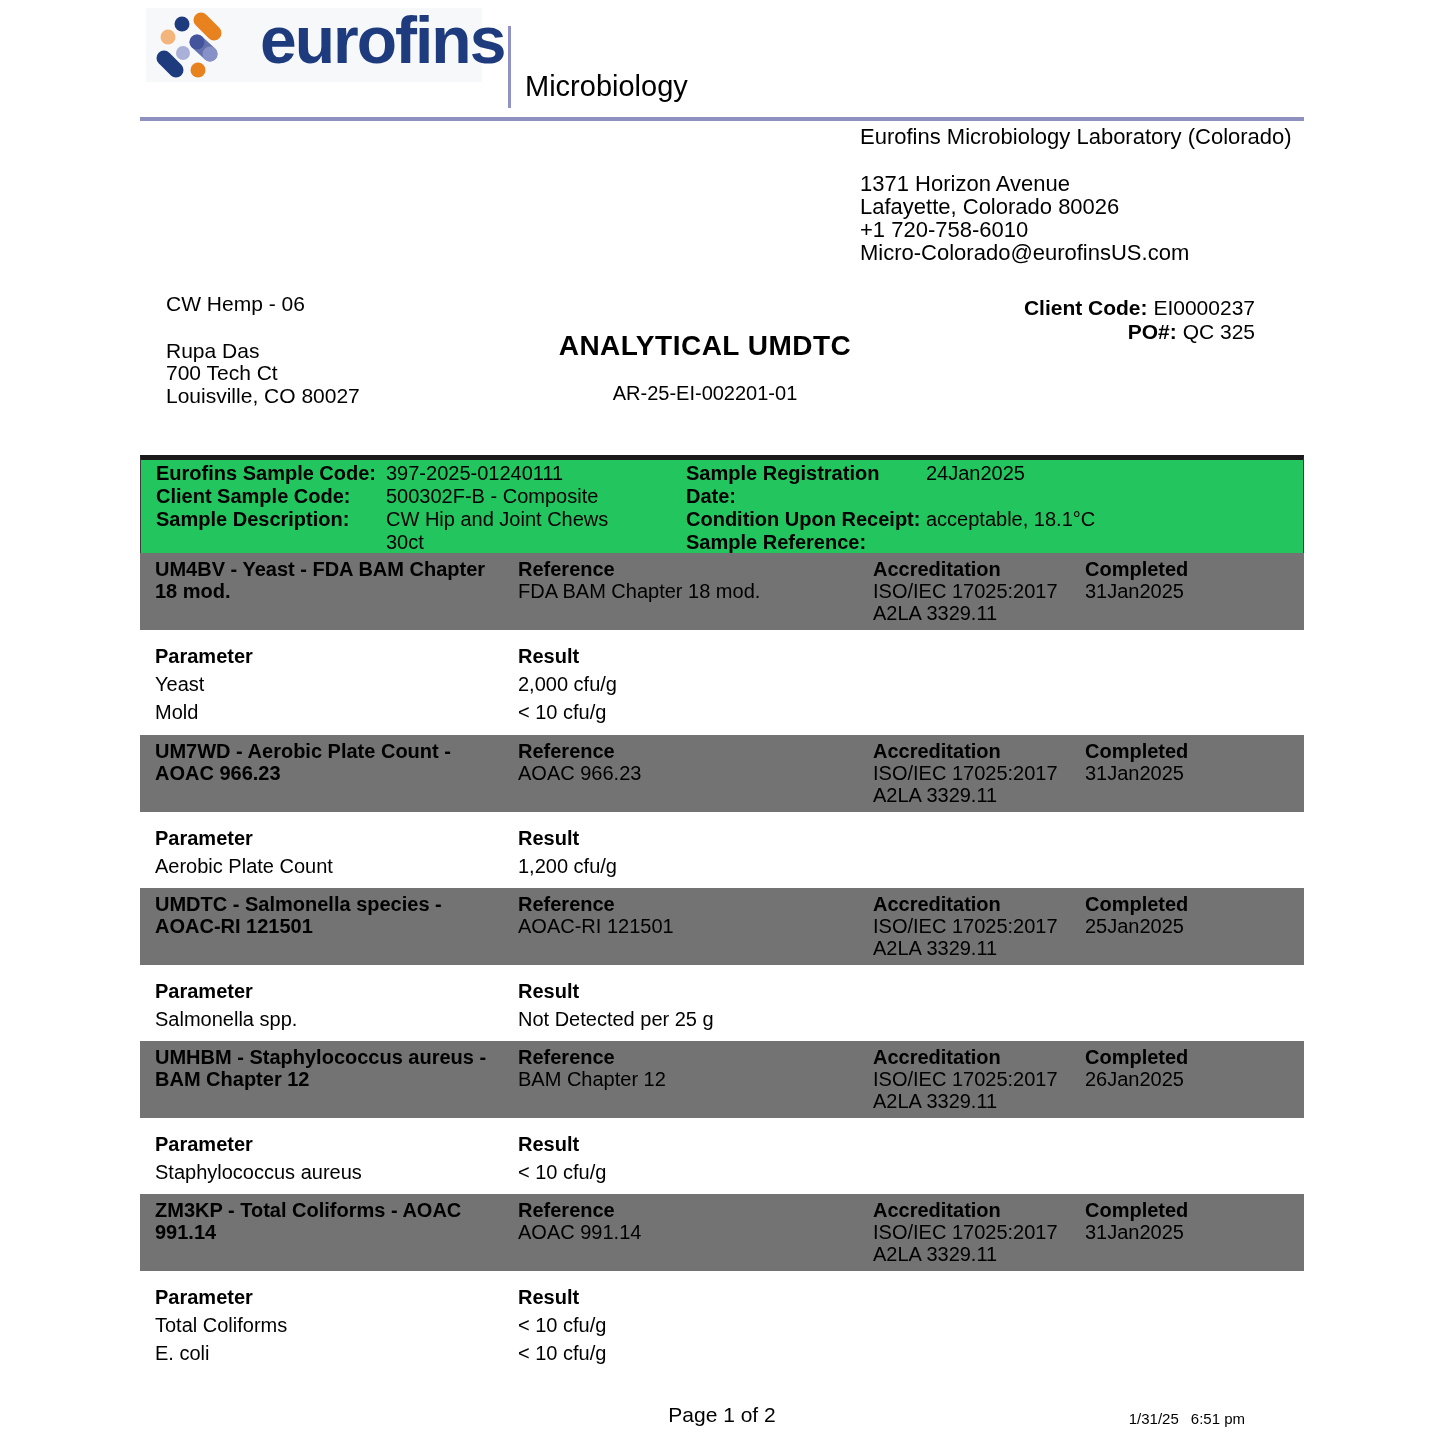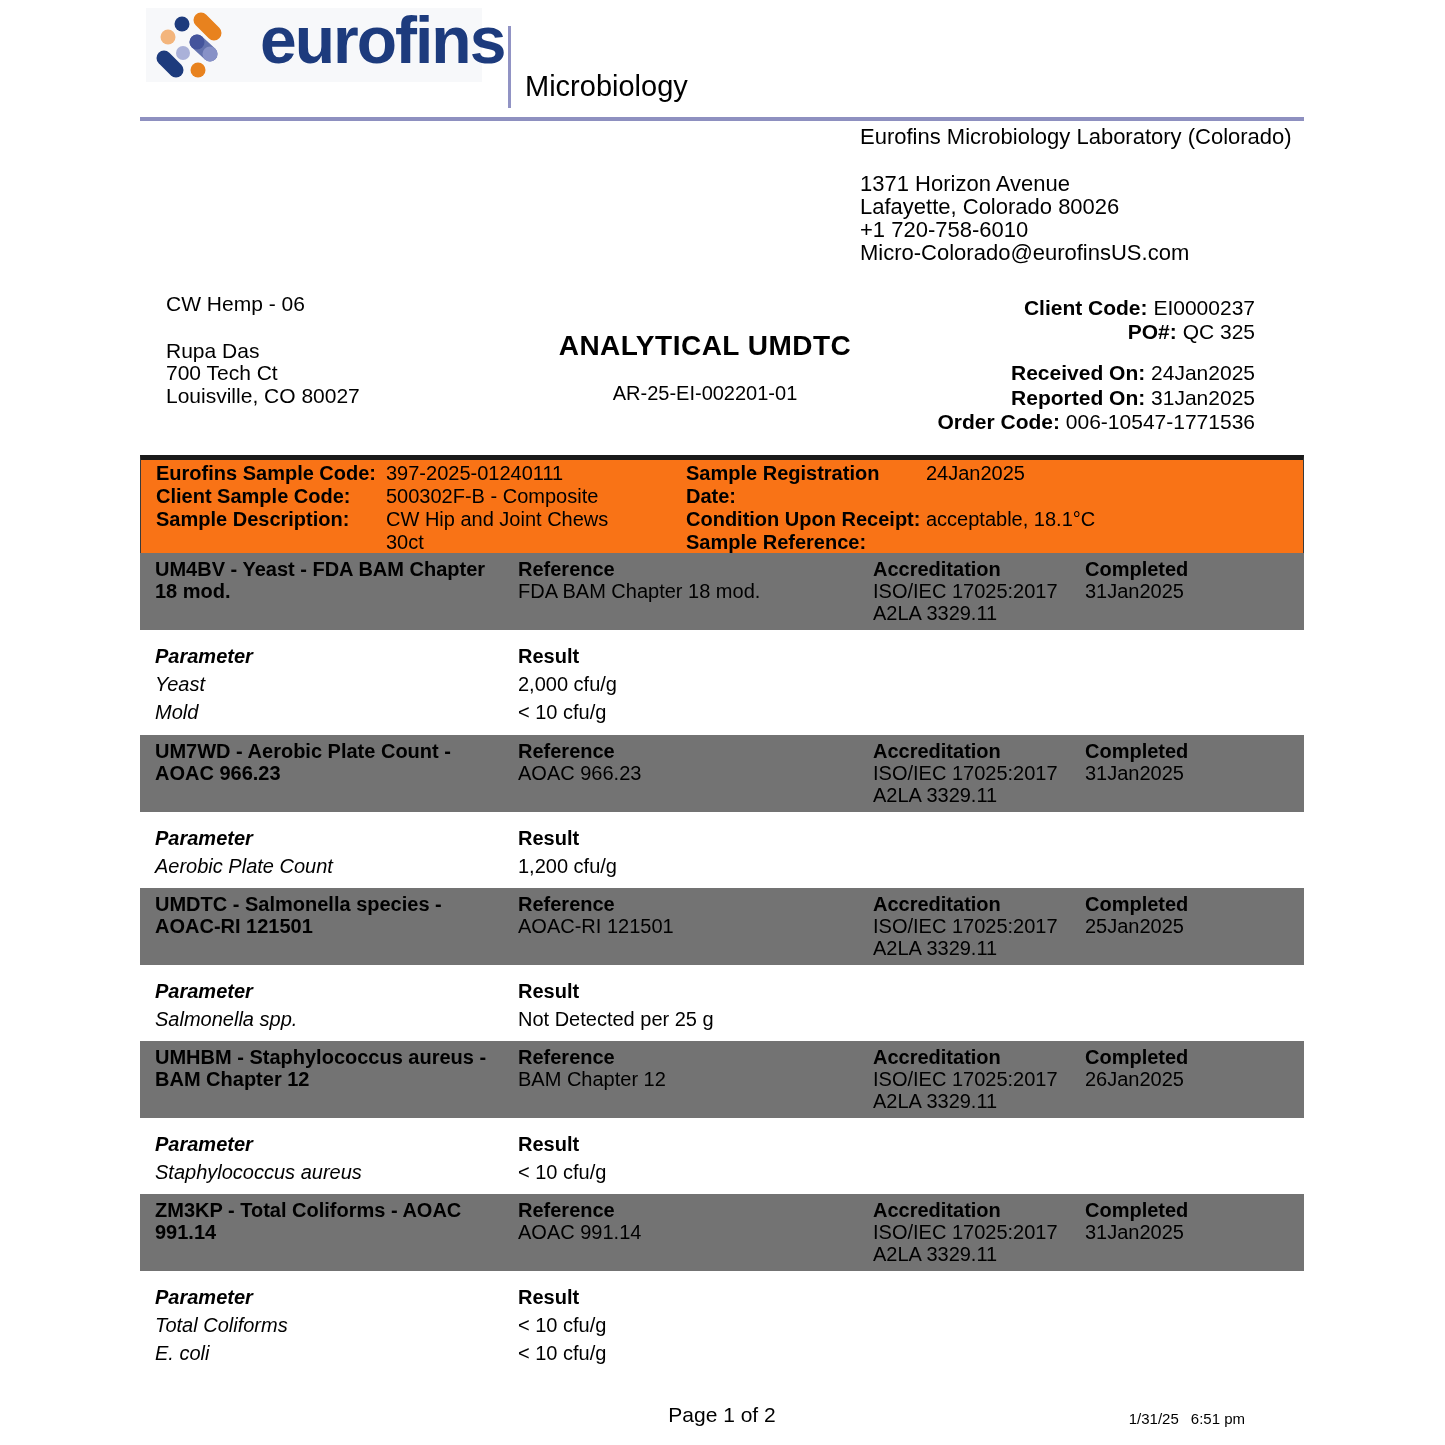--- a/index.html
+++ b/index.html
@@ -28,41 +28,41 @@
   .title-block{left:495px;top:330px;width:420px;text-align:center;}
   .report-title{font-size:28px;font-weight:bold;letter-spacing:.5px;}
   .report-number{font-size:20px;margin-top:20px;}
   .codes-block{left:845px;top:296px;width:410px;text-align:right;
     font-size:21px;line-height:23.5px;}
   .codes-gap{margin-top:18px;line-height:24.5px;}
   b{font-weight:bold;}
 
   
   .sample-bar{left:140px;top:455px;width:1164px;box-sizing:border-box;
-    background:#f97316;border-top:5px solid #1a1a1a;border-bottom:3px solid #1a1a1a;
+    background:#22c55e;border-top:5px solid #1a1a1a;border-bottom:3px solid #1a1a1a;
     border-left:1px solid #3a3a3a;border-right:1px solid #3a3a3a;
     display:flex;font-size:20px;line-height:23px;padding:2px 8px 3px 0;}
   .sample-left{width:545px;display:grid;grid-template-columns:230px 1fr;
     padding-left:15px;box-sizing:border-box;align-content:start;}
   .sample-right{flex:1;display:grid;grid-template-columns:240px 1fr;
     align-content:start;}
   .sample-bar .lbl{font-weight:bold;}
   .wrapval{width:235px;}
 
   
   .sections{left:140px;top:553px;width:1164px;height:830px;}
   .section{position:absolute;left:0;width:100%;}
   .sec-head{background:#737373;display:grid;grid-template-columns:378px 355px 212px 1fr;
     box-sizing:border-box;min-height:68px;padding:5px 0 6px 0;
     font-size:20px;line-height:22px;}
   .sec-head .c1{padding-left:15px;font-weight:bold;padding-right:10px;}
   .hl{font-weight:bold;}
   .sec-body{font-size:20px;}
   .prow{display:grid;grid-template-columns:378px 1fr;line-height:28px;}
-  .prow .p{padding-left:15px;font-style:italic;}
+  .prow .p{padding-left:15px;}
   .prow.hdr{font-weight:bold;margin-top:12px;}
 
   
   .footer-page{left:140px;top:1403px;width:1164px;text-align:center;font-size:21px;}
   .footer-stamp{right:200px;top:1410px;font-size:15px;}
   .footer-stamp .t{margin-left:12px;}
 </style>
 </head>
 <body>
 
@@ -101,25 +101,20 @@
 </div>
 
 <div class="abs title-block">
   <div class="report-title">ANALYTICAL UMDTC</div>
   <div class="report-number">AR-25-EI-002201-01</div>
 </div>
 
 <div class="abs codes-block">
   <div><b>Client Code:</b> <span>EI0000237</span></div>
   <div><b>PO#:</b> <span>QC 325</span></div>
-  <div class="codes-gap">
-    <div><b>Received On:</b> <span>24Jan2025</span></div>
-    <div><b>Reported On:</b> <span>31Jan2025</span></div>
-    <div><b>Order Code:</b> <span>006-10547-1771536</span></div>
-  </div>
 </div>
 
 <div class="abs sample-bar">
   <div class="sample-left">
     <div class="lbl">Eurofins Sample Code:</div>
     <div>397-2025-01240111</div>
     <div class="lbl">Client Sample Code:</div>
     <div>500302F-B - Composite</div>
     <div class="lbl">Sample Description:</div>
     <div class="wrapval">CW Hip and Joint Chews 30ct</div>

